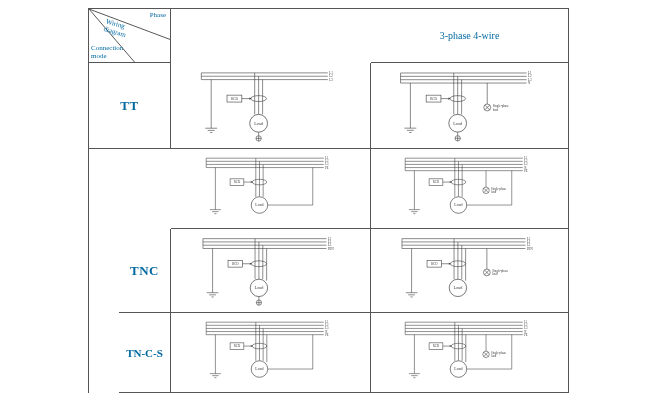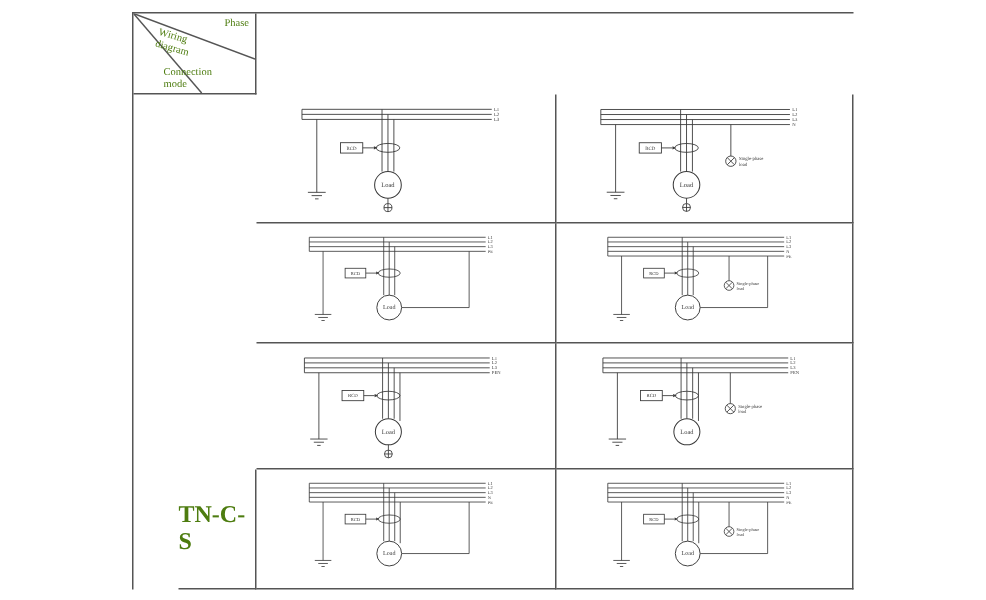--- a/index.html
+++ b/index.html
@@ -1,67 +1,69 @@
 <!DOCTYPE html>
 <html><head>
 <meta charset="utf-8">
 <style>
   html,body{margin:0;padding:0;background:#fff;}
   .canvas{position:relative;width:657px;height:400px;background:#ffffff;
-          font-family:"Liberation Serif", serif;color:#4d7c0f;overflow:hidden;text-decoration:underline;}
+          font-family:"Liberation Serif", serif;color:#0369a1;overflow:hidden;text-decoration:underline;}
   .tbl{position:absolute;left:88px;top:8px;width:480px;height:384px;
        display:grid;grid-template-columns:30px 52px 200px 198px;
        grid-template-rows:54px 86px 80px 84px 80px;
        border-top:1px solid #555;border-left:1px solid #555;background:#fff;}
   .cell{border-right:1px solid #555;border-bottom:1px solid #555;
         position:relative;display:flex;align-items:center;justify-content:center;}
   .head{font-size:10px;}
   .rowlab{font-size:13px;font-weight:600;letter-spacing:.5px;}
-  .rowlab.small{font-size:16px;letter-spacing:0;}
+  .rowlab.small{font-size:11px;letter-spacing:0;}
   .c-corner{grid-column:1/3;grid-row:1;}
   .c-h3{grid-column:3;grid-row:1;}
   .c-h4{grid-column:4;grid-row:1;}
   .c-tt{grid-column:1/3;grid-row:2;}
   .c-tt3{grid-column:3;grid-row:2;}
   .c-tt4{grid-column:4;grid-row:2;}
   .c-tn{grid-column:1;grid-row:3/6;}
   .c-tns{grid-column:2;grid-row:3;}
   .c-tns3{grid-column:3;grid-row:3;}
   .c-tns4{grid-column:4;grid-row:3;}
   .c-tnc{grid-column:2;grid-row:4;}
   .c-tnc3{grid-column:3;grid-row:4;}
   .c-tnc4{grid-column:4;grid-row:4;}
   .c-tncs{grid-column:2;grid-row:5;}
   .c-tncs3{grid-column:3;grid-row:5;}
   .c-tncs4{grid-column:4;grid-row:5;}
   .corner-svg{position:absolute;inset:0;width:100%;height:100%;}
   .corner-label{position:absolute;font-size:7px;line-height:7.5px;}
   .lab-phase{top:3px;right:4px;}
   .lab-wiring{top:14px;left:15px;width:36px;transform:rotate(16deg);}
-  .lab-conn{bottom:2px;left:20px;width:46px;}
+  .lab-conn{bottom:2px;left:2px;width:46px;}
   .diag{padding:0;}
   .diag svg{display:block;}
 </style>
 </head>
 <body>
 
 <div class="canvas">
   <div class="tbl">
 
     <div class="cell c-corner">
       <svg class="corner-svg" viewBox="0 0 82 54" preserveAspectRatio="none">
         <line x1="0" y1="0" x2="82" y2="31" stroke="#555" stroke-width="1"></line>
         <line x1="0" y1="0" x2="46" y2="54" stroke="#555" stroke-width="1"></line>
       </svg>
       <span class="corner-label lab-phase">Phase</span>
       <span class="corner-label lab-wiring">Wiring diagram</span>
       <span class="corner-label lab-conn">Connection mode</span>
     </div>
 
-
+    <div class="cell head c-h4">3-phase 4-wire</div>
+
+    <div class="cell rowlab c-tt">TT</div>
     <div class="cell diag c-tt3">
         <svg viewBox="0 0 200 86" width="100%" height="100%" preserveAspectRatio="xMidYMid meet">
           <line x1="30" y1="10" x2="30" y2="16.8" stroke="#3a3a3a" stroke-width="0.6" fill="none"></line>
           <line x1="30" y1="10" x2="158" y2="10" stroke="#3a3a3a" stroke-width="0.6" fill="none"></line>
           <text x="159.5" y="11.1" font-size="3.2" fill="#3a3a3a">L1</text>
           <line x1="30" y1="13.4" x2="158" y2="13.4" stroke="#3a3a3a" stroke-width="0.6" fill="none"></line>
           <text x="159.5" y="14.5" font-size="3.2" fill="#3a3a3a">L2</text>
           <line x1="30" y1="16.8" x2="158" y2="16.8" stroke="#3a3a3a" stroke-width="0.6" fill="none"></line>
           <text x="159.5" y="17.900000000000002" font-size="3.2" fill="#3a3a3a">L3</text>
           <line x1="40" y1="16.8" x2="40" y2="66" stroke="#3a3a3a" stroke-width="0.6" fill="none"></line>
@@ -183,20 +185,21 @@
           <text x="88" y="62.4" font-size="4.4" fill="#3a3a3a" text-anchor="middle">Load</text>
           <line x1="118" y1="23.6" x2="118" y2="41.5" stroke="#3a3a3a" stroke-width="0.6" fill="none"></line>
           <circle cx="118" cy="45" r="3.5" stroke="#3a3a3a" stroke-width="0.6" fill="none"></circle>
           <line x1="115.6" y1="42.6" x2="120.4" y2="47.4" stroke="#3a3a3a" stroke-width="0.6" fill="none"></line>
           <line x1="115.6" y1="47.4" x2="120.4" y2="42.6" stroke="#3a3a3a" stroke-width="0.6" fill="none"></line>
           <text x="123.5" y="44.3" font-size="3.2" fill="#3a3a3a">Single-phase</text>
           <text x="123.5" y="48.099999999999994" font-size="3.2" fill="#3a3a3a">load</text>
         </svg>
       </div>
 
+    <div class="cell rowlab c-tnc">TNC</div>
     <div class="cell diag c-tnc3">
         <svg viewBox="0 0 200 86" width="100%" height="100%" preserveAspectRatio="xMidYMid meet">
           <line x1="30" y1="10" x2="30" y2="20.2" stroke="#3a3a3a" stroke-width="0.6" fill="none"></line>
           <line x1="30" y1="10" x2="158" y2="10" stroke="#3a3a3a" stroke-width="0.6" fill="none"></line>
           <text x="159.5" y="11.1" font-size="3.2" fill="#3a3a3a">L1</text>
           <line x1="30" y1="13.4" x2="158" y2="13.4" stroke="#3a3a3a" stroke-width="0.6" fill="none"></line>
           <text x="159.5" y="14.5" font-size="3.2" fill="#3a3a3a">L2</text>
           <line x1="30" y1="16.8" x2="158" y2="16.8" stroke="#3a3a3a" stroke-width="0.6" fill="none"></line>
           <text x="159.5" y="17.900000000000002" font-size="3.2" fill="#3a3a3a">L3</text>
           <line x1="30" y1="20.2" x2="158" y2="20.2" stroke="#3a3a3a" stroke-width="0.6" fill="none"></line>

